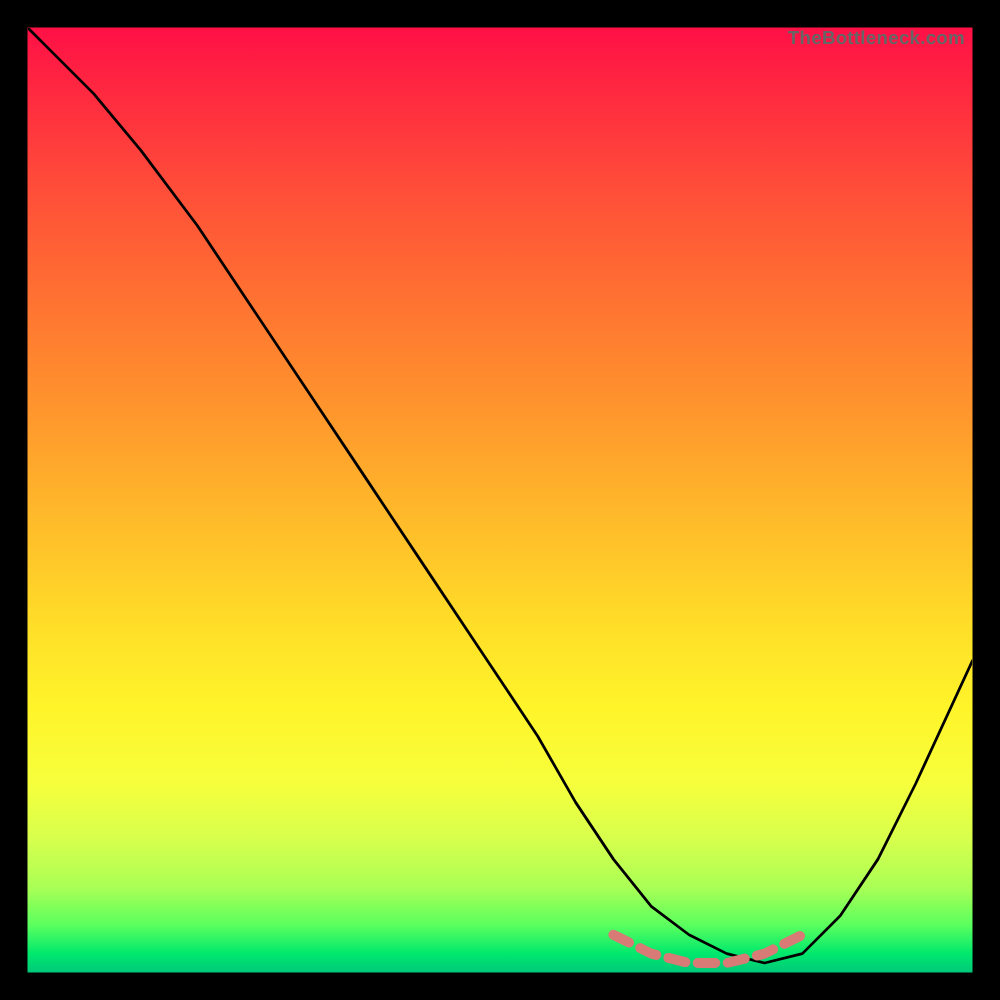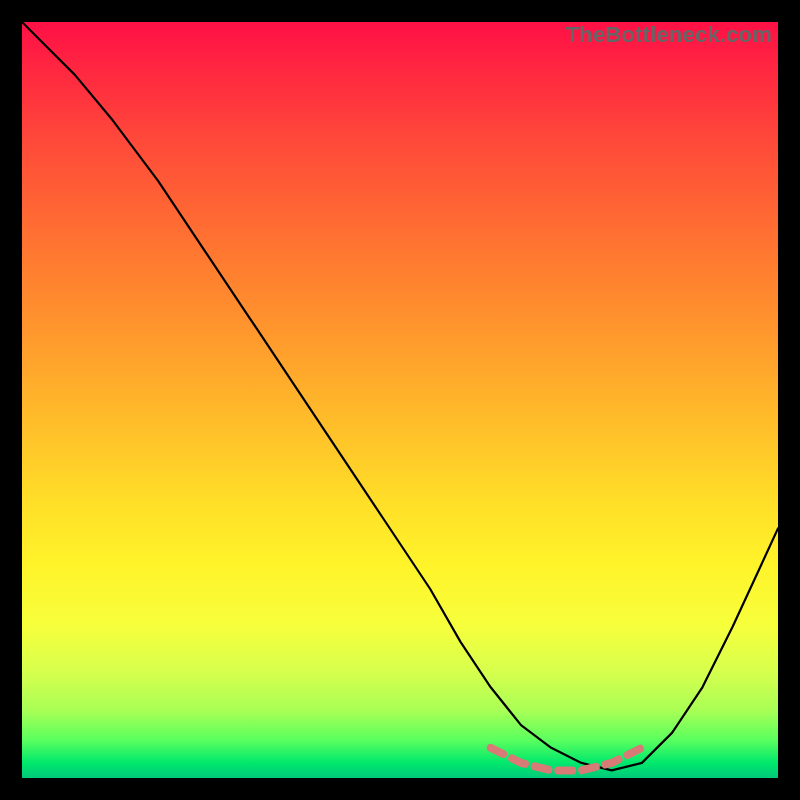--- a/index.html
+++ b/index.html
@@ -42,21 +42,21 @@
       #aaff55 91%,
       #5aff5e 95%,
       #00e86d 98%,
       #00c97a 100%
     );
   }
   .watermark {
     position: absolute;
     top: 0px;
     right: 6px;
-    font-size: 22px;
+    font-size: 15px;
     font-weight: 600;
     color: #666666;
     letter-spacing: 0.2px;
     user-select: none;
   }
   svg.curve {
     position: absolute;
     left: 0;
     top: 0;
     width: 756px;

